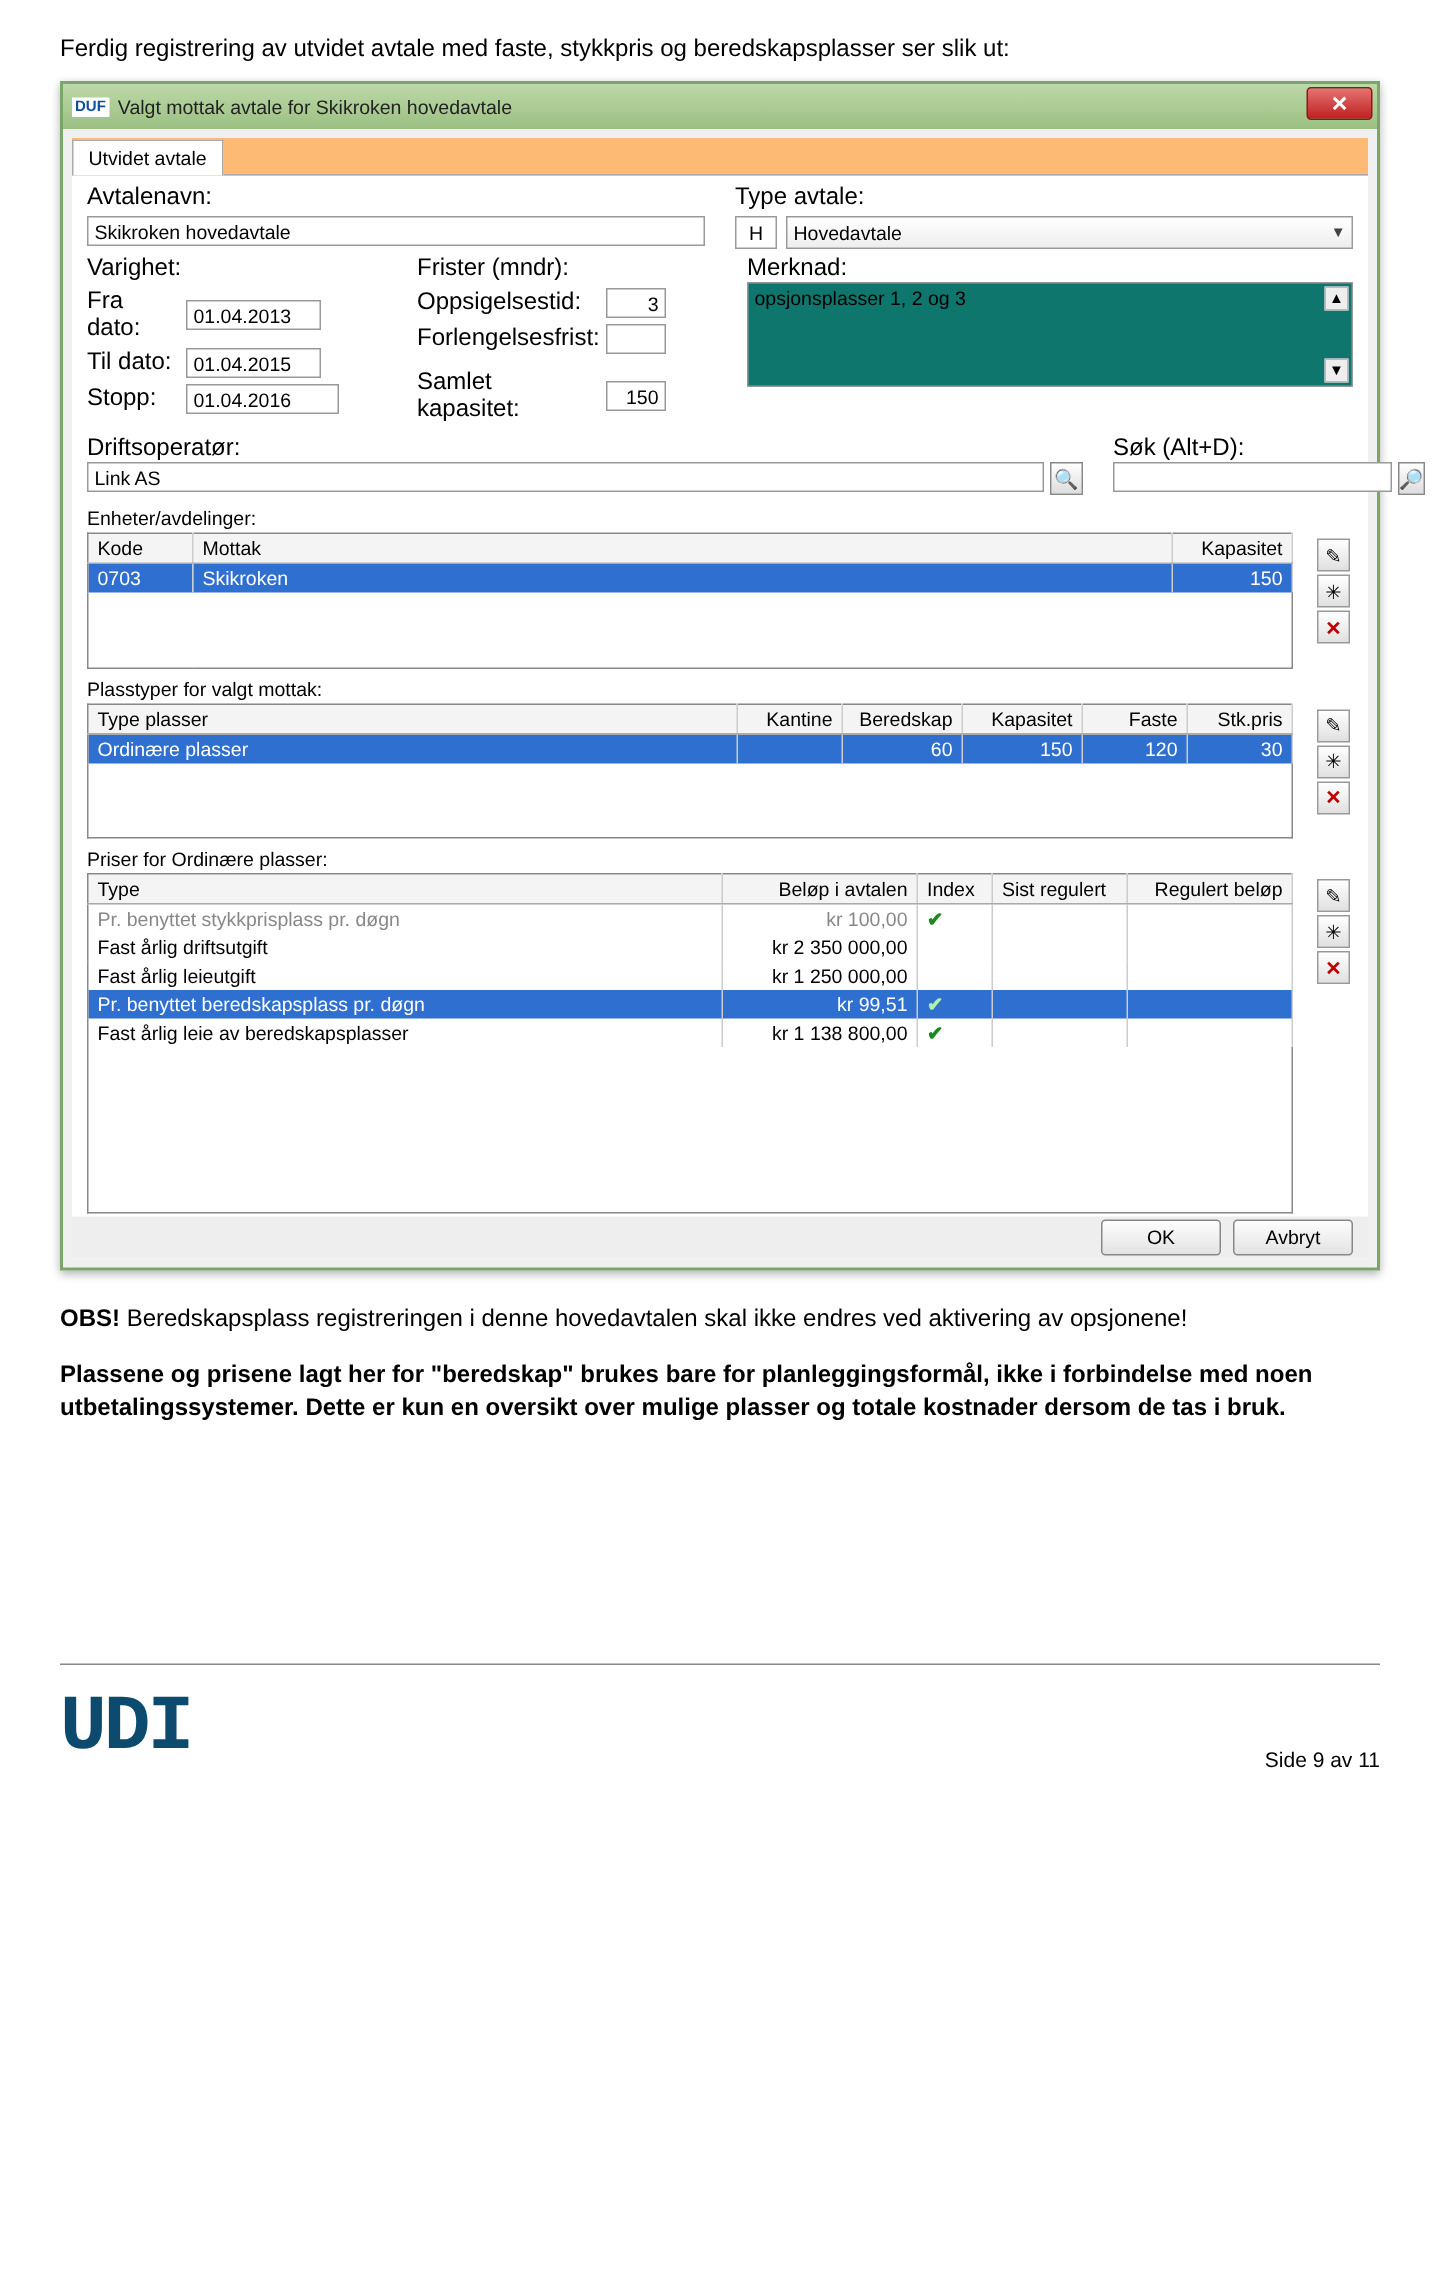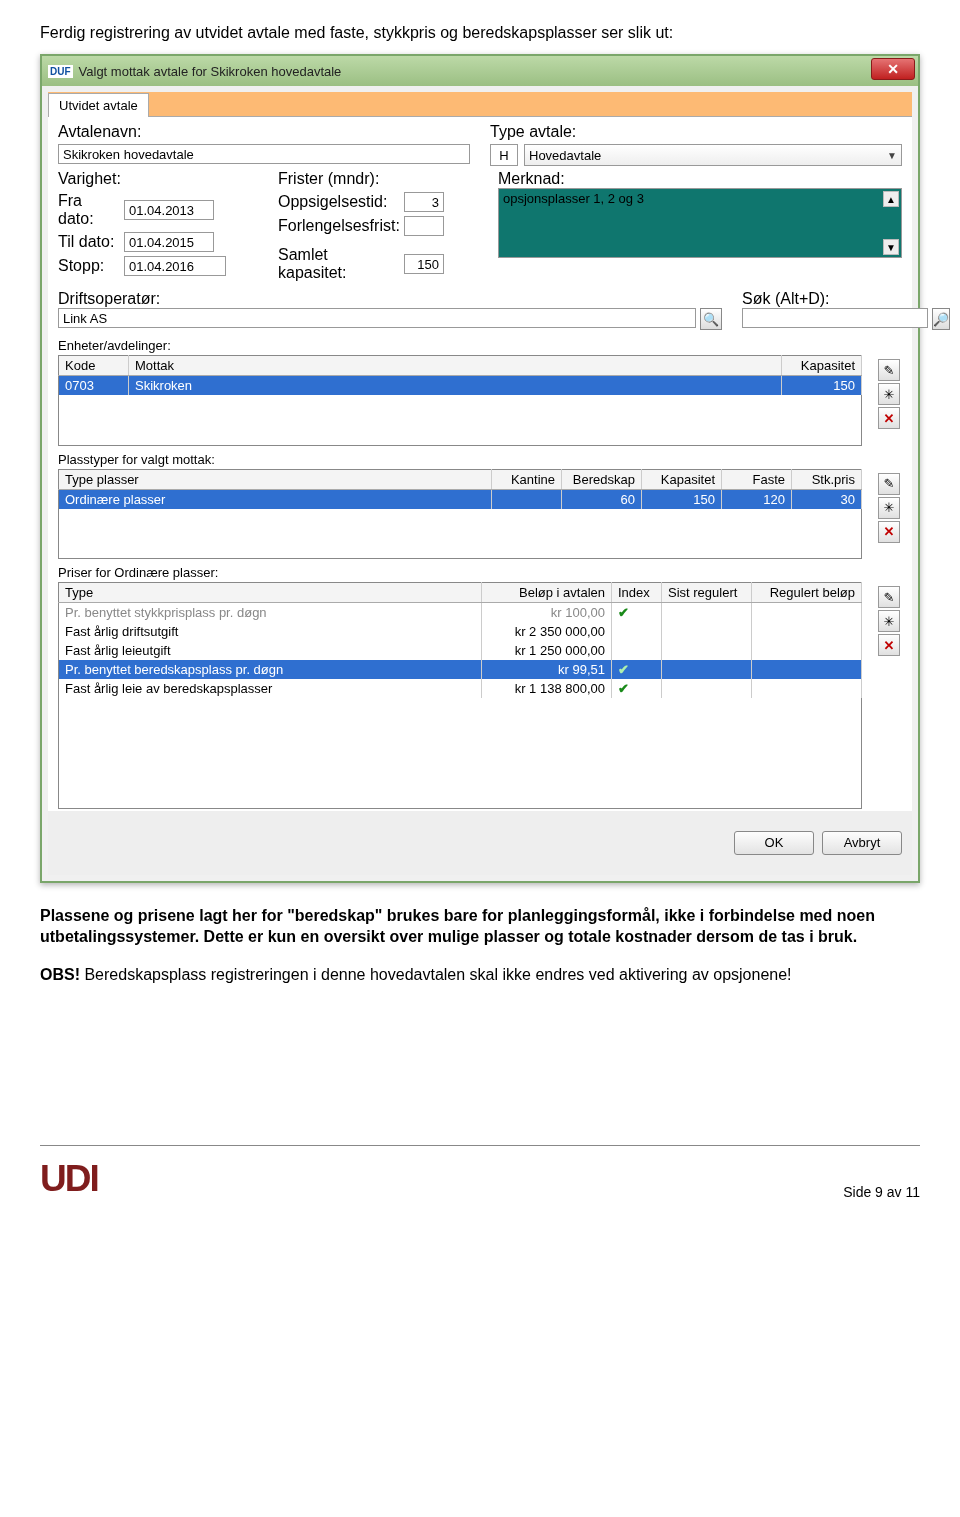--- a/index.html
+++ b/index.html
@@ -81,21 +81,21 @@
   .icon-btn {
     width:22px; height:22px; border:1px solid #999;
     background:linear-gradient(#fff,#e0e0e0);
     display:flex; align-items:center; justify-content:center;
     font-size:13px; cursor:pointer;
   }
   .icon-btn.red { color:#c00000; font-weight:bold;}
 
   .footer-btns {
     display:flex; justify-content:flex-end; gap:8px;
-    padding:20px 10px; background:#eee;
+    padding:2px 10px; background:#eee;
   }
   .std-btn {
     min-width:80px; height:24px;
     border:1px solid #888;
     background:linear-gradient(#fdfdfd,#e3e3e3);
     font-size:13px;
     border-radius:3px;
   }
   .check { color:#1a8a1a; font-weight:bold;}
   .drop {
@@ -115,22 +115,22 @@
   }
   .scroll-arrow{position:absolute;right:2px;width:16px;height:16px;
     background:#eee;border:1px solid #bbb;font-size:10px;
     display:flex;align-items:center;justify-content:center;}
   .scroll-arrow.up{top:2px;} .scroll-arrow.down{bottom:2px;}
 
   .after-text{ font-size:16px; margin-top:22px; line-height:1.35;}
   .after-text .obs{ font-weight:bold;}
   hr.pgline{ border:none; border-top:1px solid #888; margin:160px 0 12px 0;}
   .page-footer{ display:flex; justify-content:space-between; align-items:flex-end;}
-  .udi-logo{ font-family: Liberation Sans, sans-serif; font-weight:900;
-    font-size:37px; color:#7f1d1d; letter-spacing:-2px;}
+  .udi-logo{ font-family: Liberation Mono, monospace; font-weight:900;
+    font-size:52px; color:#0c4a6e; letter-spacing:-2px;}
   .page-num{ font-size:14px;}
   .hcode{ width:28px; text-align:center; border:1px solid #999; background:#fff; height:22px; display:inline-flex; align-items:center; justify-content:center; font-size:13px;}
   .fill-tbody-space td{ height:50px; border:none;}
 </style>
 </head>
 <body>
 
 <div class="intro">Ferdig registrering av utvidet avtale med faste, stykkpris og beredskapsplasser ser slik ut:</div>
 
 <div class="window">
@@ -369,23 +369,23 @@
     </div>
 
     <div class="footer-btns">
       <button class="std-btn">OK</button>
       <button class="std-btn">Avbryt</button>
     </div>
   </div>
 </div>
 
 <div class="after-text">
-  <p style="font-weight:bold">Plassene og prisene lagt her for "beredskap" brukes bare for planleggingsformål, ikke i forbindelse med noen utbetalingssystemer. Dette er kun en oversikt over mulige plasser og totale kostnader dersom de tas i bruk.</p>
   <p>
     <span class="obs">OBS!</span><span> Beredskapsplass registreringen i denne hovedavtalen skal ikke endres ved aktivering av opsjonene!</span>
   </p>
+  <p style="font-weight:bold">Plassene og prisene lagt her for "beredskap" brukes bare for planleggingsformål, ikke i forbindelse med noen utbetalingssystemer. Dette er kun en oversikt over mulige plasser og totale kostnader dersom de tas i bruk.</p>
 </div>
 
 <hr class="pgline">
 <div class="page-footer">
   <div class="udi-logo">UDI</div>
   <div class="page-num">Side 9 av 11</div>
 </div>
 
 </body></html>

